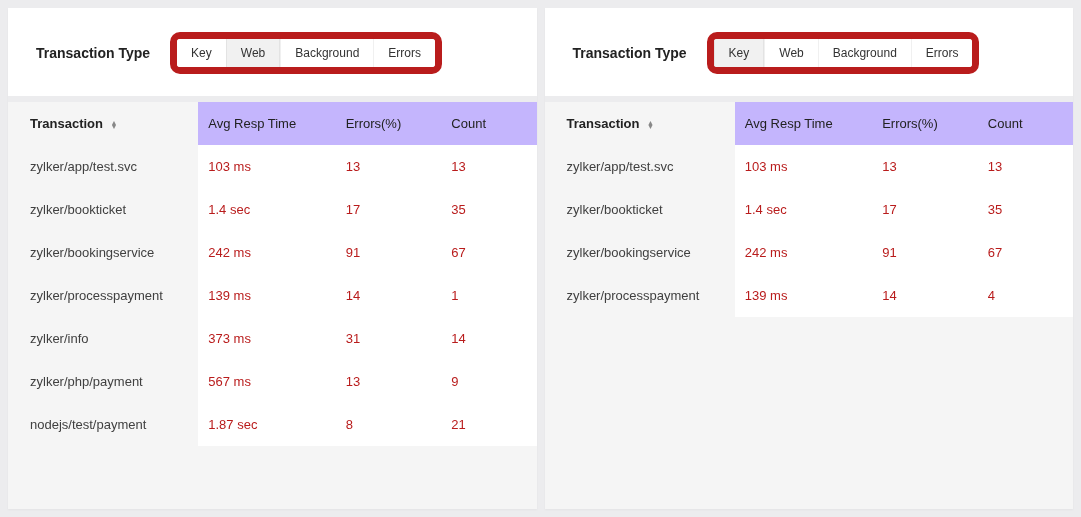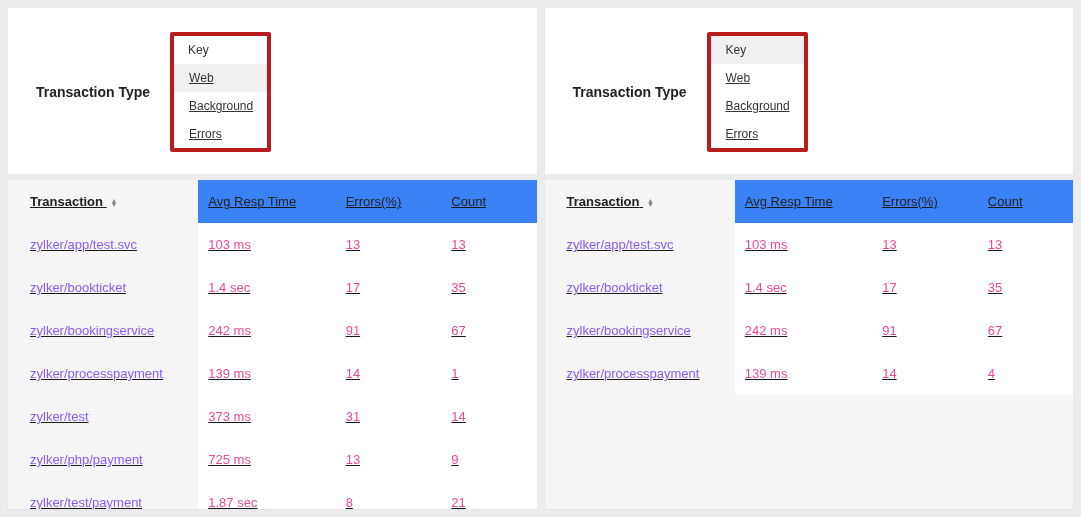--- a/index.html
+++ b/index.html
@@ -27,54 +27,52 @@
     padding: 24px 28px 22px 28px;
     gap: 20px;
   }
   .panel-title {
     font-weight: 700;
     font-size: 14px;
     color: #222;
   }
   .tabs {
     display: flex;
-    border: 4px solid #b91c1c;
-    border-radius: 2px;
+    border: 7px solid #b91c1c;
+    border-radius: 10px;
     overflow: hidden;
-    flex-direction: column;
   }
   .tab {
     padding: 7px 14px;
     font-size: 12px;
     color: #333;
     cursor: pointer;
     background: #fff;
     user-select: none;
   }
-  .tab + .tab { border-left: 1px solid #f0f0f0; text-decoration: underline; }
+  .tab + .tab { border-left: 1px solid #f0f0f0; }
   .tab.active {
     background: #f1f1f1;
     border-left: 1px solid #e3e3e3;
     border-right: 1px solid #e3e3e3;
   }
   .table-wrap {
     flex: 1;
     overflow: hidden;
     background: #f5f5f5;
   }
   table {
     width: 100%;
     border-collapse: collapse;
-    text-decoration: underline;
   }
   thead th {
     text-align: left;
     font-size: 13px;
     padding: 14px 10px 14px 10px;
-    background: #3b82f6;
+    background: #c4b5fd;
     color: #222;
     font-weight: 400;
   }
   thead th:first-child {
     background: #f5f5f5;
     font-weight: 700;
     padding-left: 22px;
   }
   thead th.sortable { white-space: nowrap; }
   .sort-icon {
@@ -82,26 +80,26 @@
     flex-direction: column;
     vertical-align: middle;
     margin-left: 4px;
     line-height: 4px;
     font-size: 7px;
     color: #888;
   }
   tbody td {
     padding: 14px 10px;
     font-size: 13px;
-    color: #ec4899;
+    color: #b91c1c;
     background: #fff;
   }
   tbody td:first-child {
     background: #f5f5f5;
-    color: #8b5cf6;
+    color: #404040;
     padding-left: 22px;
   }
   .col-name { width: 36%; }
   .col-resp { width: 26%; }
   .col-err  { width: 20%; }
   .col-cnt  { width: 18%; }
 </style>
 </head>
 <body>
 
@@ -151,33 +149,33 @@
             <td class="col-err">91</td>
             <td class="col-cnt">67</td>
           </tr>
           <tr>
             <td class="col-name">zylker/processpayment</td>
             <td class="col-resp">139 ms</td>
             <td class="col-err">14</td>
             <td class="col-cnt">1</td>
           </tr>
           <tr>
-            <td class="col-name">zylker/test</td>
+            <td class="col-name">zylker/info</td>
             <td class="col-resp">373 ms</td>
             <td class="col-err">31</td>
             <td class="col-cnt">14</td>
           </tr>
           <tr>
             <td class="col-name">zylker/php/payment</td>
-            <td class="col-resp">725 ms</td>
+            <td class="col-resp">567 ms</td>
             <td class="col-err">13</td>
             <td class="col-cnt">9</td>
           </tr>
           <tr>
-            <td class="col-name">zylker/test/payment</td>
+            <td class="col-name">nodejs/test/payment</td>
             <td class="col-resp">1.87 sec</td>
             <td class="col-err">8</td>
             <td class="col-cnt">21</td>
           </tr>
         </tbody>
     </table>
   </div>
 </div>
 
 <div class="panel">

